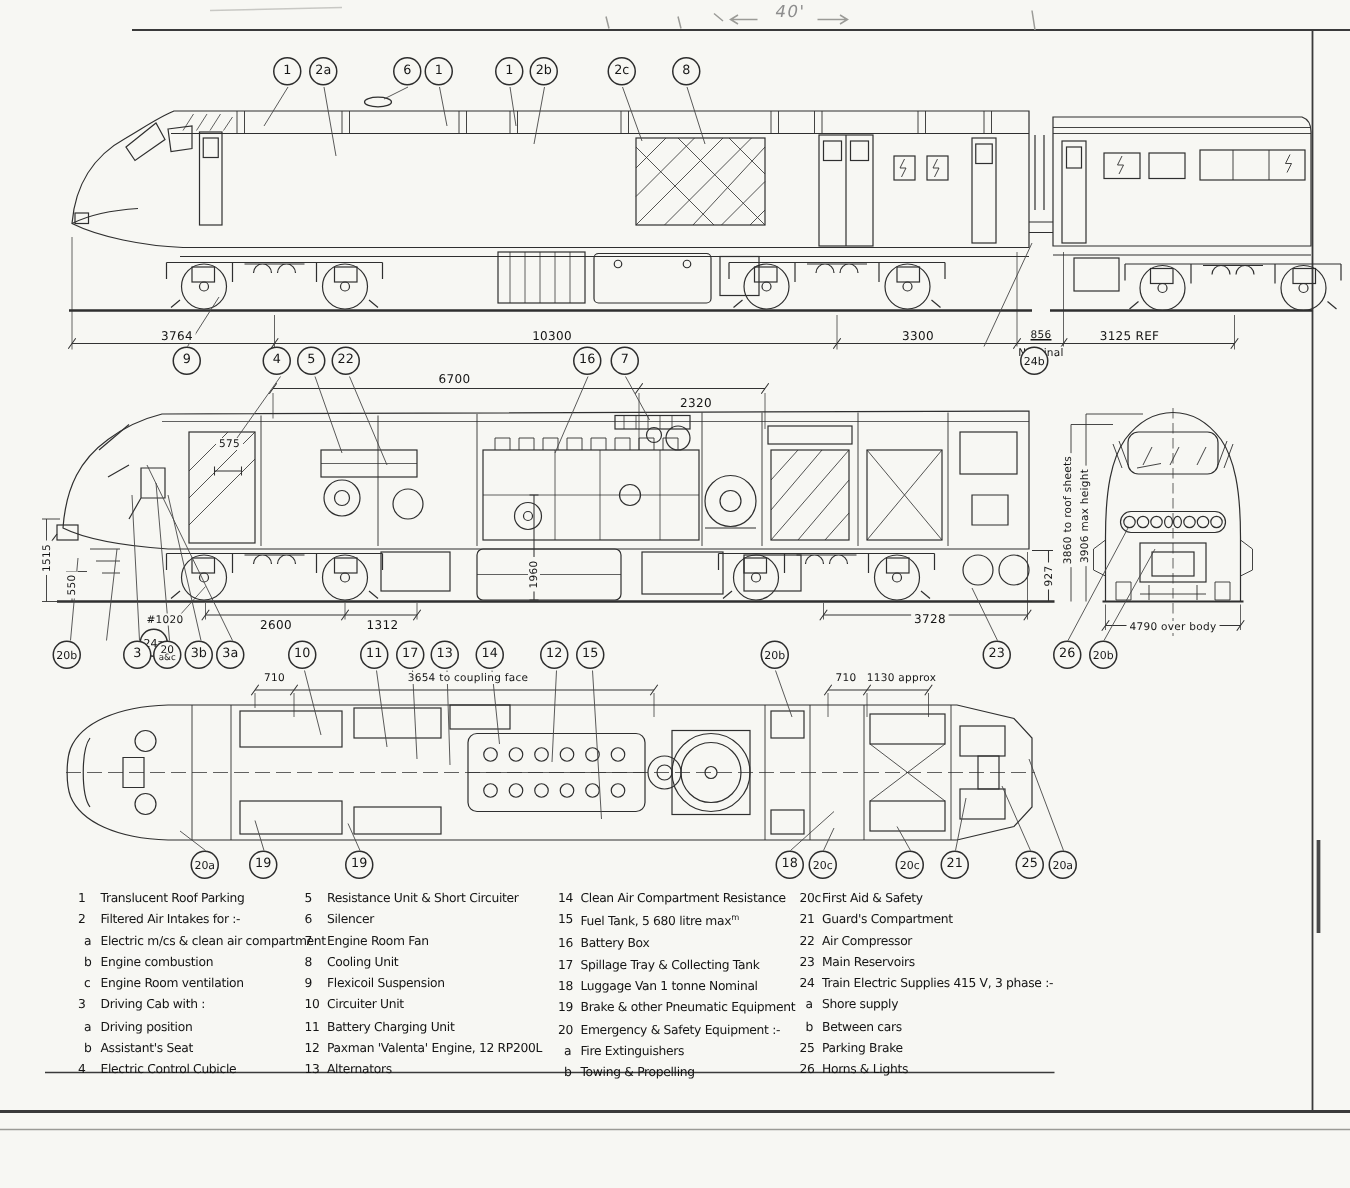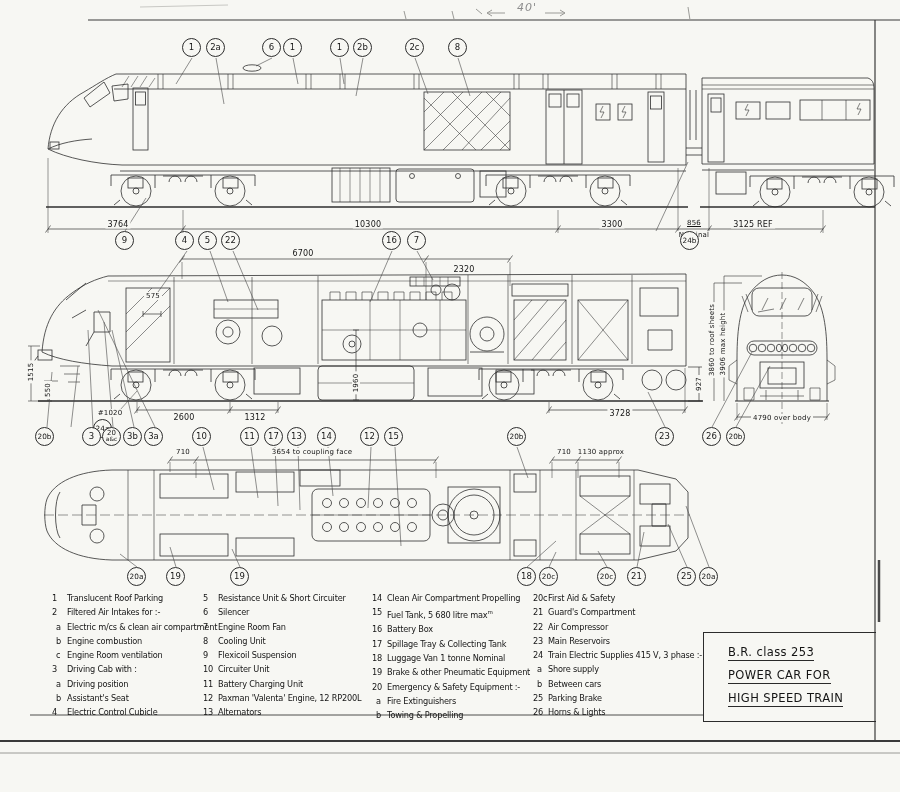--- a/index.html
+++ b/index.html
@@ -419,21 +419,21 @@
         <span class="txt">Paxman 'Valenta' Engine, 12 RP200L</span>
       </div>
       <div class="li">
         <span class="num">13</span>
         <span class="txt">Alternators</span>
       </div>
     </div>
   <div class="lcol" id="lcol2">
       <div class="li">
         <span class="num">14</span>
-        <span class="txt">Clean Air Compartment Propelling</span>
+        <span class="txt">Clean Air Compartment Resistance</span>
       </div>
       <div class="li">
         <span class="num">15</span>
         <span class="txt">Fuel Tank, 5 680 litre max<sup>m</sup></span>
       </div>
       <div class="li">
         <span class="num">16</span>
         <span class="txt">Battery Box</span>
       </div>
       <div class="li">
@@ -493,19 +493,14 @@
       <div class="li">
         <span class="num">25</span>
         <span class="txt">Parking Brake</span>
       </div>
       <div class="li">
         <span class="num">26</span>
         <span class="txt">Horns &amp; Lights</span>
       </div>
     </div>
 
-  <div class="titleblock">
-    <span class="tl">B.R. class 253</span>
-    <span class="tl">POWER CAR FOR</span>
-    <span class="tl">HIGH SPEED TRAIN</span>
-  </div>
 
 </div>
 
 </body></html>

